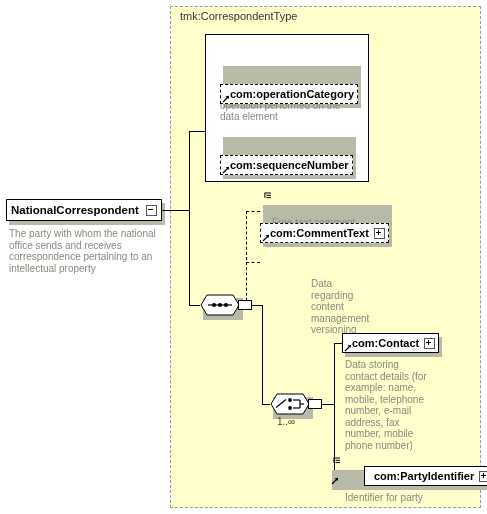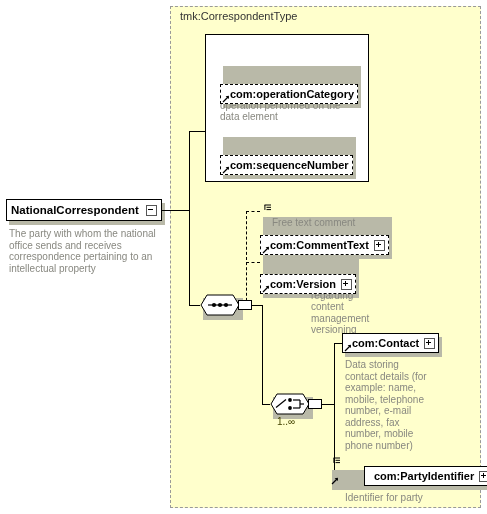--- a/index.html
+++ b/index.html
@@ -168,50 +168,39 @@
     </svg>
     <div class="node-stub" style="left:38px;top:6px;"></div>
   </div>
 
   <div class="ln h" style="left:252px;top:305px;width:10px;"></div>
 
   <div class="dln v" style="left:246px;top:211px;height:95px;"></div>
   <div class="dln h" style="left:246px;top:211px;width:14px;"></div>
   <div class="dln h" style="left:246px;top:262px;width:14px;"></div>
 
-  <div class="ebox dashed" style="left:260px;top:213px;">
+  <div class="ebox dashed" style="left:260px;top:201px;">
     <div class="shadow"></div>
     <div class="inner">
       <span class="name">com:CommentText</span>
       <span class="pm-box plus"></span>
     </div>
     <svg class="list-icon" viewBox="0 0 9 9">
       <line x1="0.5" y1="1" x2="7" y2="1" stroke="#000" stroke-width="1"></line>
       <line x1="2.5" y1="3.3" x2="7" y2="3.3" stroke="#000" stroke-width="1"></line>
       <line x1="2.5" y1="5.6" x2="7" y2="5.6" stroke="#000" stroke-width="1"></line>
       <line x1="0.9" y1="1" x2="0.9" y2="5.9" stroke="#000" stroke-width="1"></line>
     </svg>
     <svg class="attr-arrow" viewBox="0 0 8 8">
       <path d="M1 7 L6.5 1.5" stroke="#000" stroke-width="1.2" fill="none"></path>
       <path d="M6.8 0.8 L7 4 L3.6 1.2 Z" fill="#000"></path>
     </svg>
   </div>
   <div class="desc" style="left:272px;top:217px;width:130px;">Free text comment</div>
 
-  <div class="ebox dashed" style="left:260px;top:252px;">
-    <div class="shadow"></div>
-    <div class="inner">
-      <span class="name">com:Version</span>
-      <span class="pm-box plus"></span>
-    </div>
-    <svg class="attr-arrow" viewBox="0 0 8 8">
-      <path d="M1 7 L6.5 1.5" stroke="#000" stroke-width="1.2" fill="none"></path>
-      <path d="M6.8 0.8 L7 4 L3.6 1.2 Z" fill="#000"></path>
-    </svg>
-  </div>
   <div class="desc" style="left:272px;top:278px;width:60px;margin-left:39px;">Data regarding content management versioning</div>
 
   <div class="ln v" style="left:262px;top:305px;height:99px;"></div>
   <div class="ln h" style="left:262px;top:404px;width:8px;"></div>
 
   <div class="node" style="left:270px;top:393px;">
     <div class="shadow"></div>
     <svg width="40" height="22" viewBox="0 0 40 22">
       <polygon points="7,1 33,1 39,11 33,21 7,21 1,11" fill="#ffffff" stroke="#000000" stroke-width="1"></polygon>
       <line x1="6" y1="14.5" x2="16" y2="6.5" stroke="#000000" stroke-width="1.2"></line>

